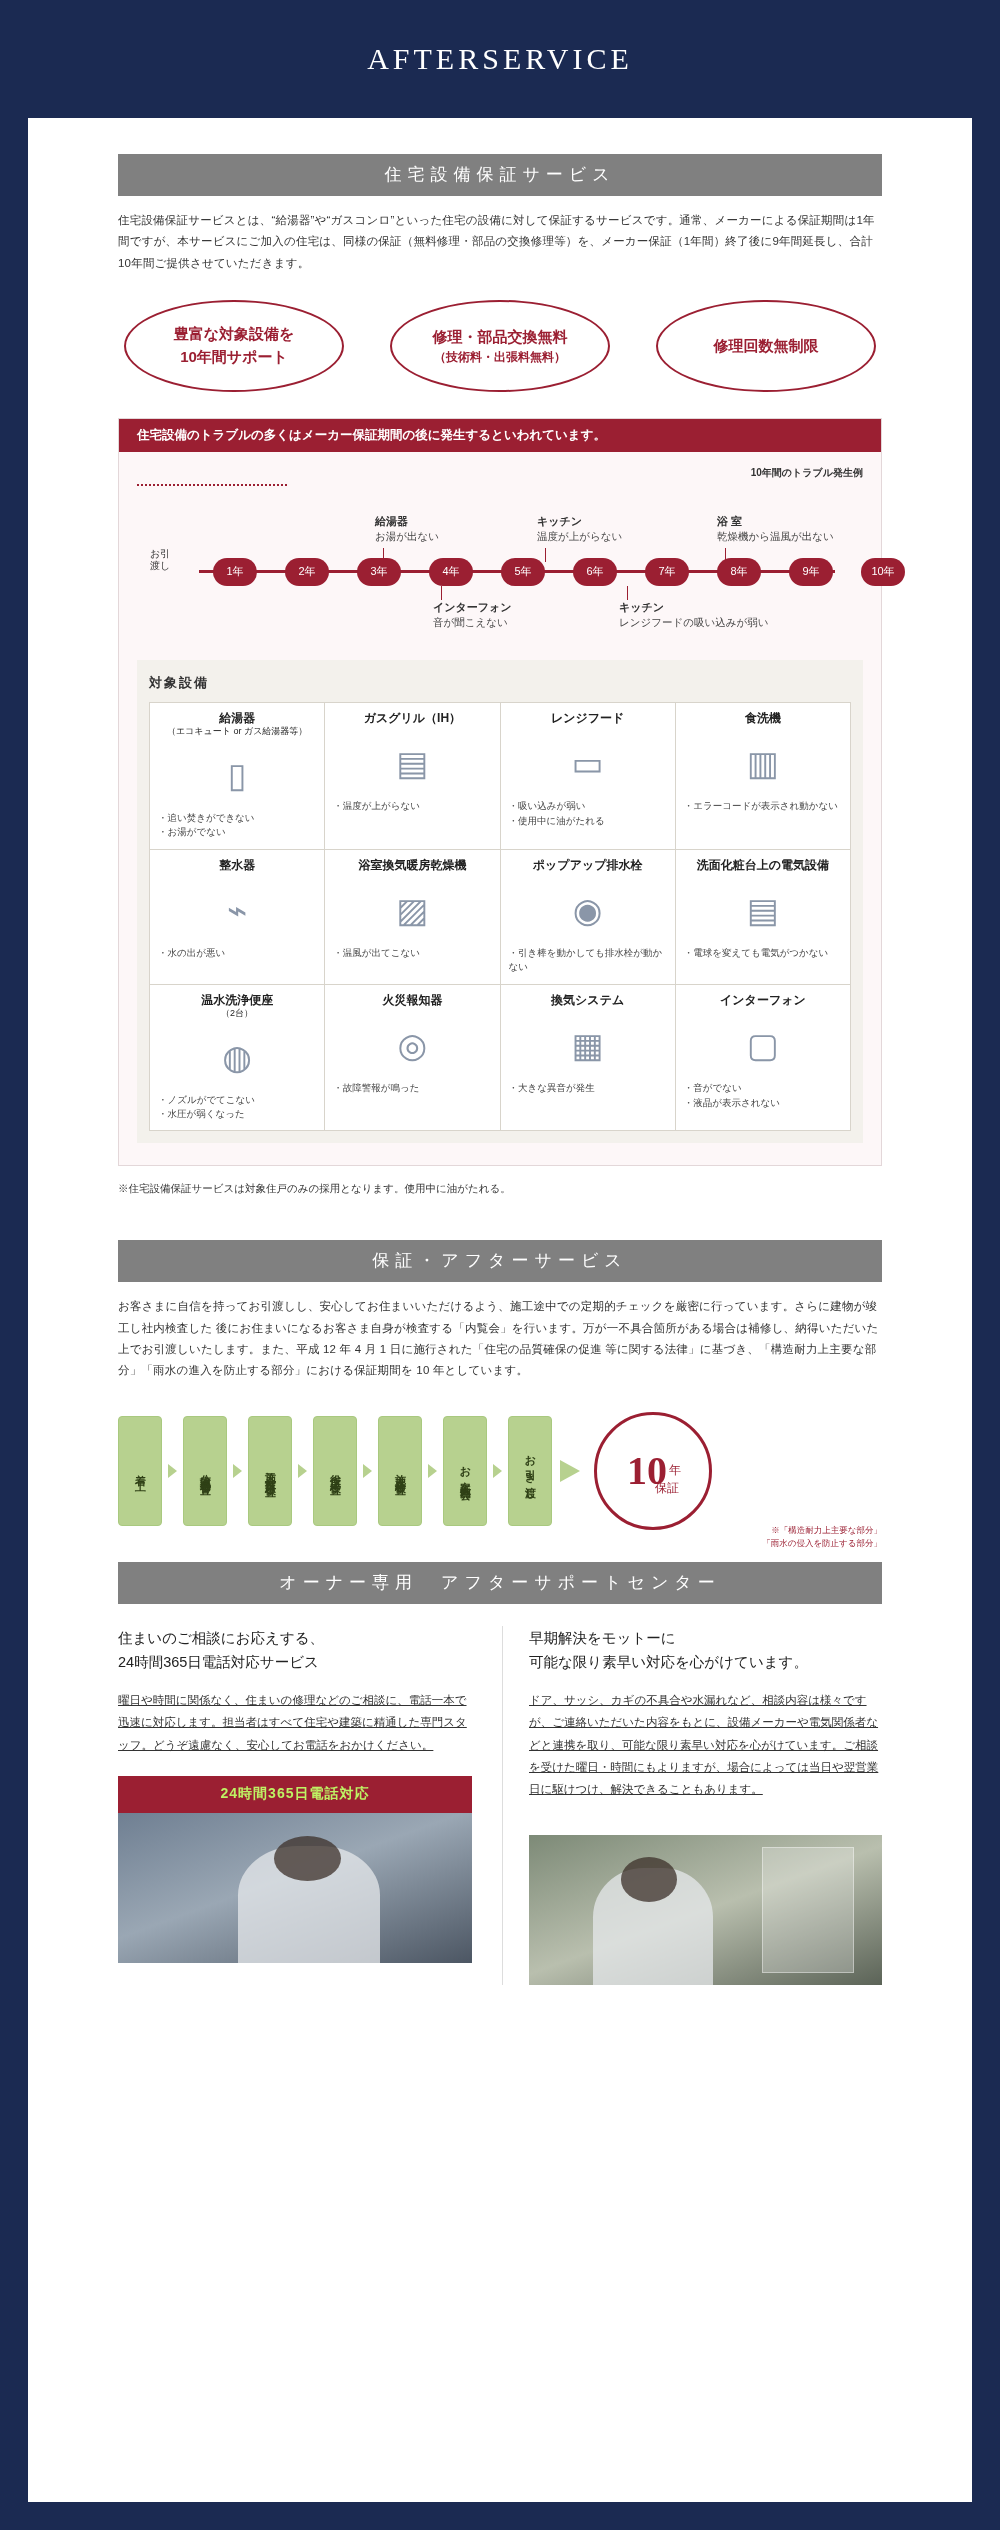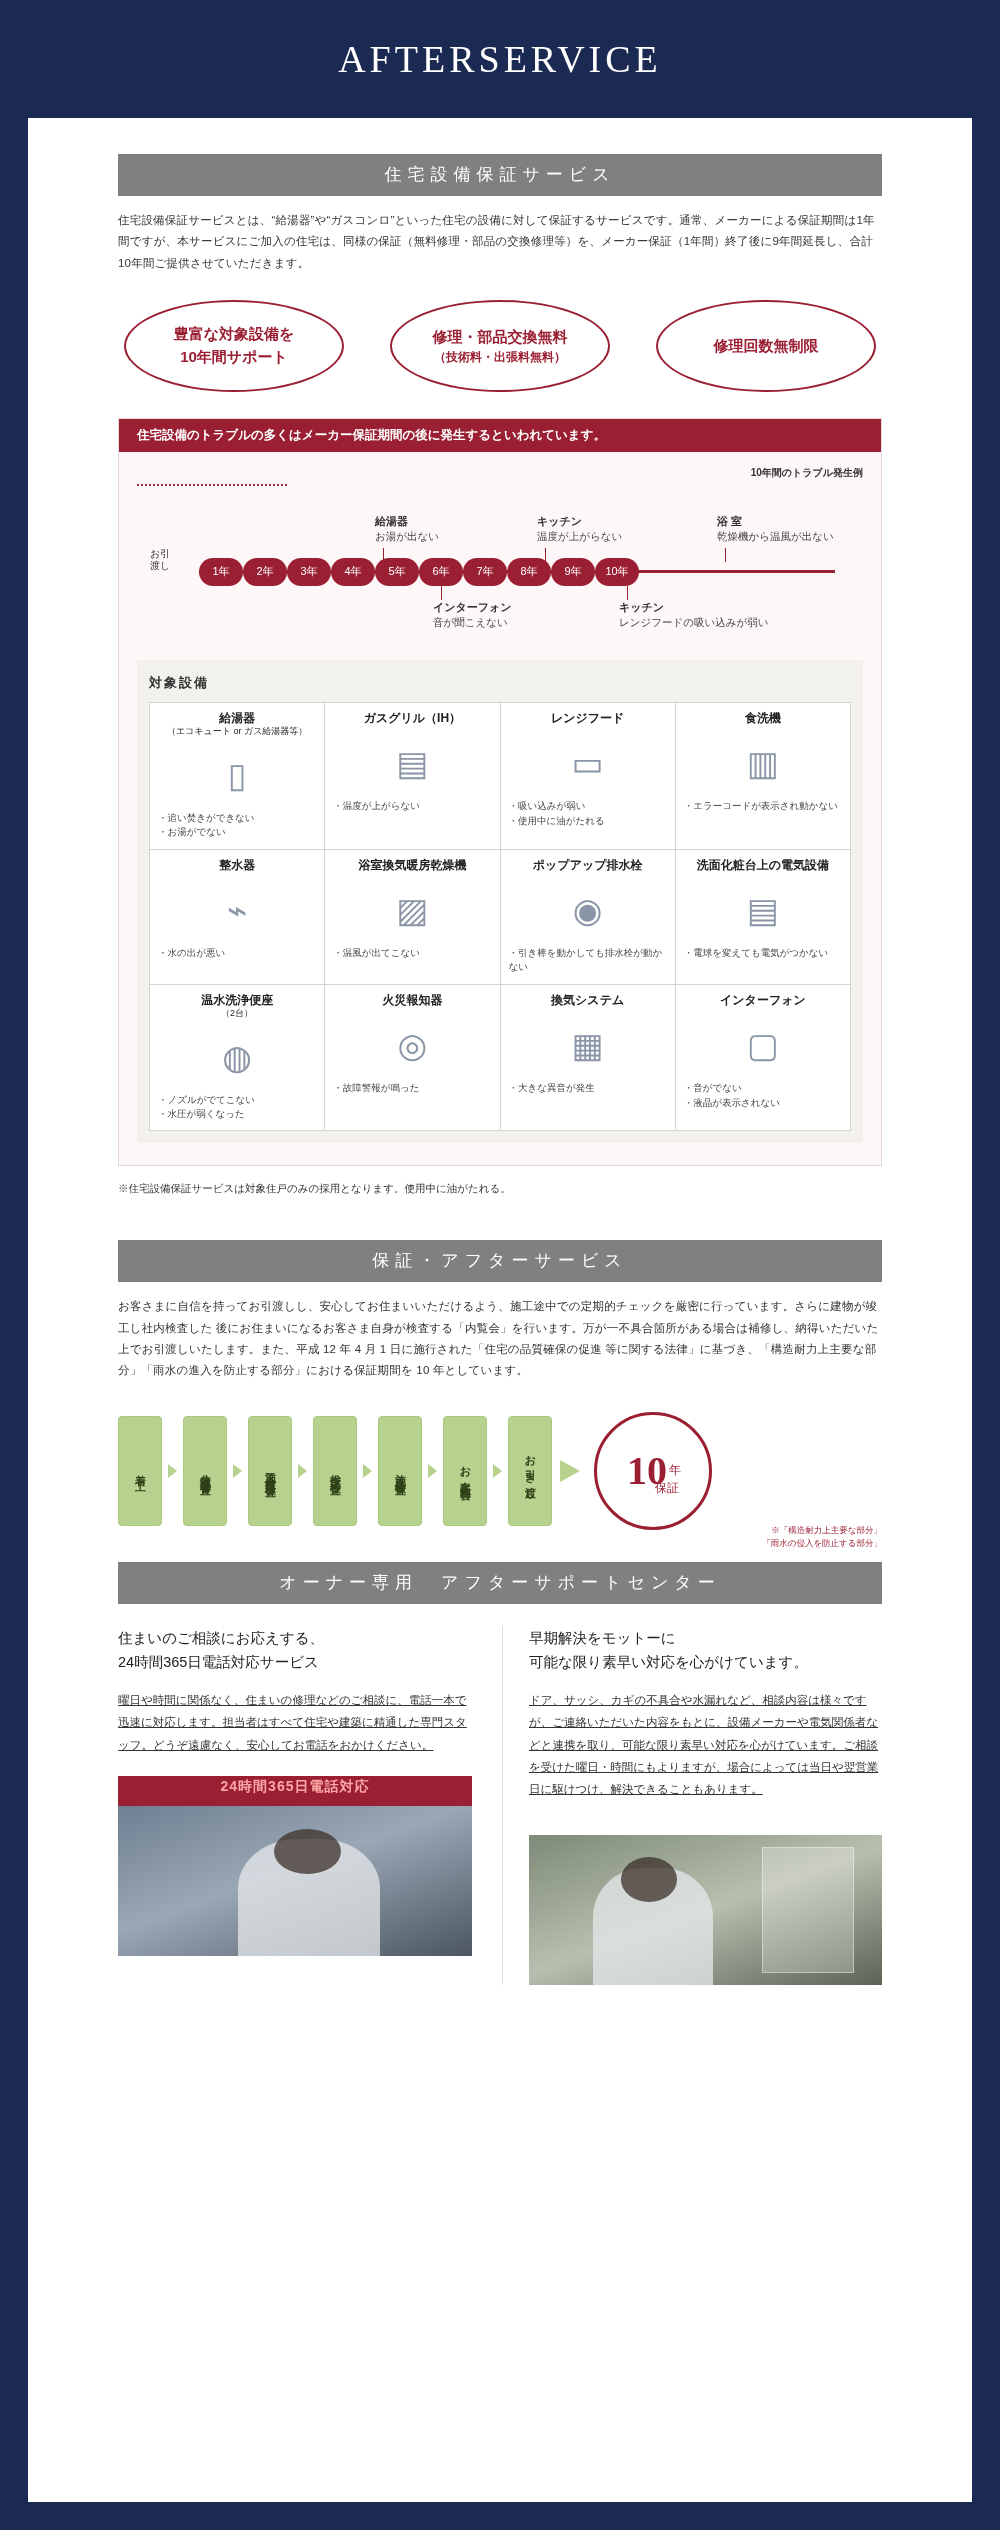--- a/index.html
+++ b/index.html
@@ -10,21 +10,21 @@
     font-family:"Liberation Sans", sans-serif;
     color:#333;
   }
   .page { width:1000px; height:2530px; position:relative; }
   .header {
     height:118px; background:#1b2a52; color:#fff;
     display:flex; align-items:center; justify-content:center;
   }
   .header h1 {
     font-family:"Liberation Serif", serif;
-    font-size:38px; font-weight:400; letter-spacing:4px; margin:0;
+    font-size:30px; font-weight:400; letter-spacing:4px; margin:0;
   }
   .sheet {
     position:absolute; left:28px; top:118px; width:944px; height:2384px;
     background:#fff;
   }
   .inner { padding:36px 90px 0 90px; }
 
   
   .bar {
     background:#808080; color:#fff; text-align:center;
@@ -52,21 +52,21 @@
   .troublehead {
     background:#9b1f32; color:#fff; font-size:12.5px; font-weight:bold;
     padding:8px 0 8px 18px;
   }
   .troublebody { background:#fdf7f8; padding:14px 18px 22px; position:relative; }
   .tb-title { font-size:10px; font-weight:bold; color:#333;text-align:right; }
   .tb-dots { border-bottom:2px dotted #9b1f32; width:150px; margin:4px 0 10px; }
 
   .timeline { position:relative; height:150px; }
   .tl-line { position:absolute; left:62px; top:74px; width:636px; height:3px; background:#9b1f32; }
-  .tl-years { position:absolute; left:62px; top:62px; display:flex; gap:0; }
+  .tl-years { position:absolute; left:76px; top:62px; display:flex; gap:28px; }
   .yr {
     width:44px; height:28px; border-radius:14px; background:#9b1f32; color:#fff;
     font-size:11px; display:flex; align-items:center; justify-content:center;
   }
   .handover {
     position:absolute; left:12px; top:52px; width:22px; font-size:10px;
     line-height:1.25; color:#333; text-align:center;
   }
   .tl-note { position:absolute; font-size:10.5px; line-height:1.35; }
   .tl-note .ttl { font-weight:bold; color:#333; font-size:11px; }
@@ -111,22 +111,22 @@
   .guarantee .u { font-size:12px; margin-left:2px; }
   .gnote { position:absolute; right:0; bottom:2px; font-size:8.5px; color:#9b1f32; line-height:1.5; text-align:right; }
 
   
   .twocol { display:flex; gap:4px; margin-top:22px; }
   .col { width:50%; padding-right:26px; }
   .col + .col { padding-right:0; padding-left:26px; border-left:1px solid #ddd; }
   .col h3 { font-size:14.5px; font-weight:normal; color:#222; margin:0 0 14px; line-height:1.7; }
   .col p { font-size:11.5px; line-height:1.95; margin:0; color:#333;text-decoration:underline; }
   .redband {
-    background:#9b1f32; color:#fca5a5; font-size:14px; font-weight:bold;
-    padding:2px 0 10px; text-align:center; margin-top:20px; letter-spacing:1px;
+    background:#9b1f32; color:#bef264; font-size:14px; font-weight:bold;
+    padding:9px 0 10px; text-align:center; margin-top:20px; letter-spacing:1px;
   }
   .photo { height:150px; margin-top:0; position:relative; overflow:hidden; }
   .photo.p1 { background:linear-gradient(160deg,#6f7f92 0%,#9aa7b4 45%,#4c5663 100%); }
   .photo.p2 { background:linear-gradient(160deg,#7d8a77 0%,#b9bfae 50%,#5b6357 100%); margin-top:34px; }
   .ph-person { position:absolute; bottom:0; left:34%; width:40%; height:78%; background:rgba(230,232,235,0.75); border-radius:42% 42% 0 0; }
   .ph-head { position:absolute; bottom:55%; left:44%; width:19%; height:30%; background:rgba(60,48,42,0.75); border-radius:50%; }
   .ph-door { position:absolute; right:8%; top:8%; width:26%; height:84%; background:rgba(255,255,255,0.25); border:1px solid rgba(255,255,255,0.4); }
 </style>
 </head>
 <body>

